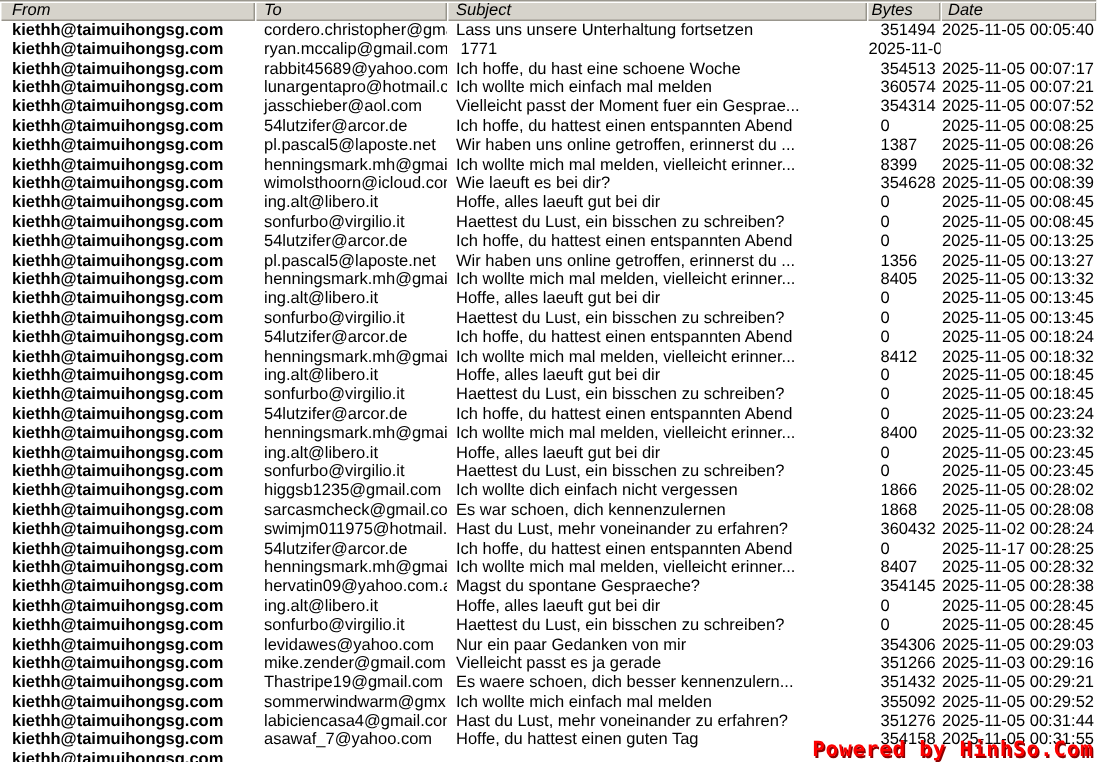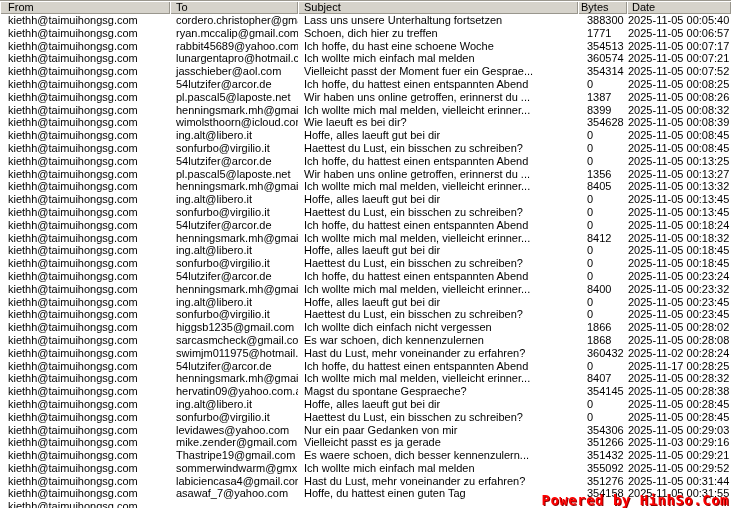--- a/index.html
+++ b/index.html
@@ -21,33 +21,34 @@
   .hrow { height: 13px; }
   .hcell {
     background: #d6d3cb;
     box-shadow: inset 1px 1px 0 #ffffff, inset -1px -1px 0 #99968d;
     line-height: 13px;
     white-space: nowrap;
     overflow: hidden;
     padding-left: 6px;
     box-sizing: border-box;
     cursor: default;
+    font-style: italic;
   }
   .hcell.col-from { padding-left: 8px; }
   .hcell.col-bytes { padding-left: 3px; }
   .hcell.col-date { padding-left: 5px; }
   .row { height: 12.8px; }
   .cell {
     line-height: 12.8px;
     white-space: nowrap;
     overflow: hidden;
     padding-left: 6px;
     box-sizing: border-box;
   }
-  .cell.col-from { padding-left: 8px; }
+  .cell.col-from { padding-left: 8px; font-weight: bold; }
   .cell.col-bytes { padding-left: 9px; overflow: visible; }
   .cell.col-date { padding-left: 1px; }
   .watermark {
     position: absolute;
     right: 2px; bottom: 0px;
     font-family: "DejaVu Sans Mono", monospace;
     font-weight: bold;
     font-size: 14px;
     letter-spacing: 0.5px;
     white-space: nowrap;
@@ -65,27 +66,26 @@
     <div class="hcell col-subject">Subject</div>
     <div class="hcell col-bytes">Bytes</div>
     <div class="hcell col-date">Date</div>
   </div>
 
   <div id="rows">
       <div class="row">
         <div class="cell col-from">kiethh@taimuihongsg.com</div>
         <div class="cell col-to">cordero.christopher@gmail.com</div>
         <div class="cell col-subject">Lass uns unsere Unterhaltung fortsetzen</div>
-        <div class="cell col-bytes">388300</div>
+        <div class="cell col-bytes">351494</div>
         <div class="cell col-date">2025-11-05 00:05:40</div>
       </div>
       <div class="row">
         <div class="cell col-from">kiethh@taimuihongsg.com</div>
         <div class="cell col-to">ryan.mccalip@gmail.com</div>
-        <div class="cell col-subject">Schoen, dich hier zu treffen</div>
         <div class="cell col-bytes">1771</div>
         <div class="cell col-date">2025-11-05 00:06:57</div>
       </div>
       <div class="row">
         <div class="cell col-from">kiethh@taimuihongsg.com</div>
         <div class="cell col-to">rabbit45689@yahoo.com</div>
         <div class="cell col-subject">Ich hoffe, du hast eine schoene Woche</div>
         <div class="cell col-bytes">354513</div>
         <div class="cell col-date">2025-11-05 00:07:17</div>
       </div>

